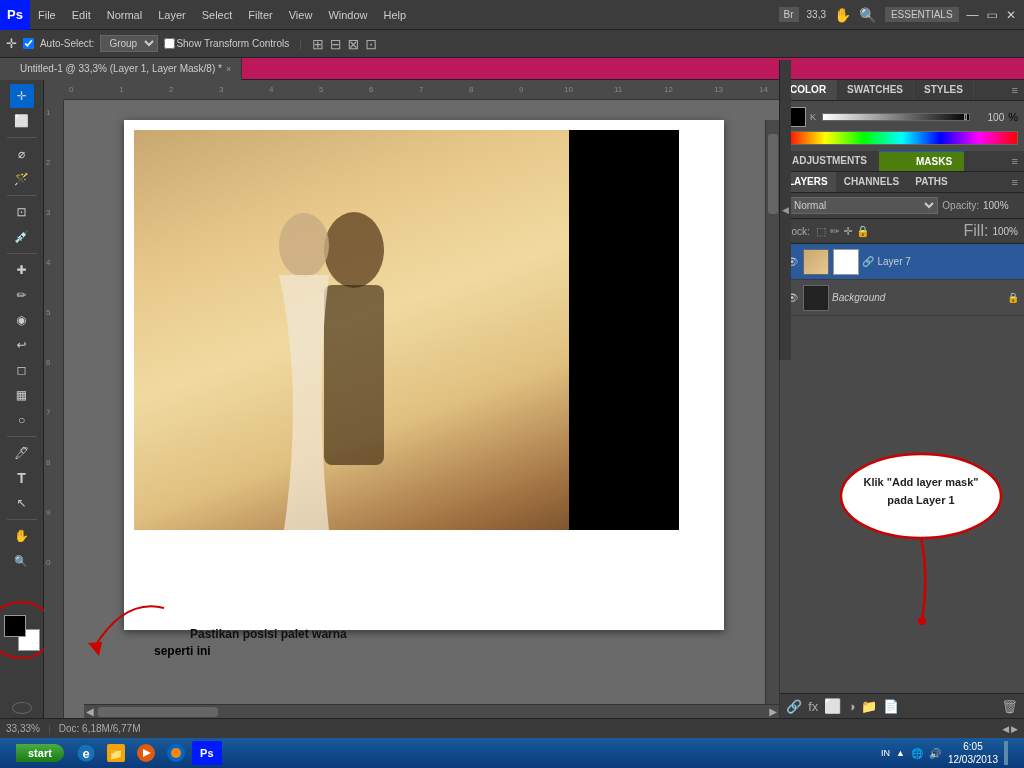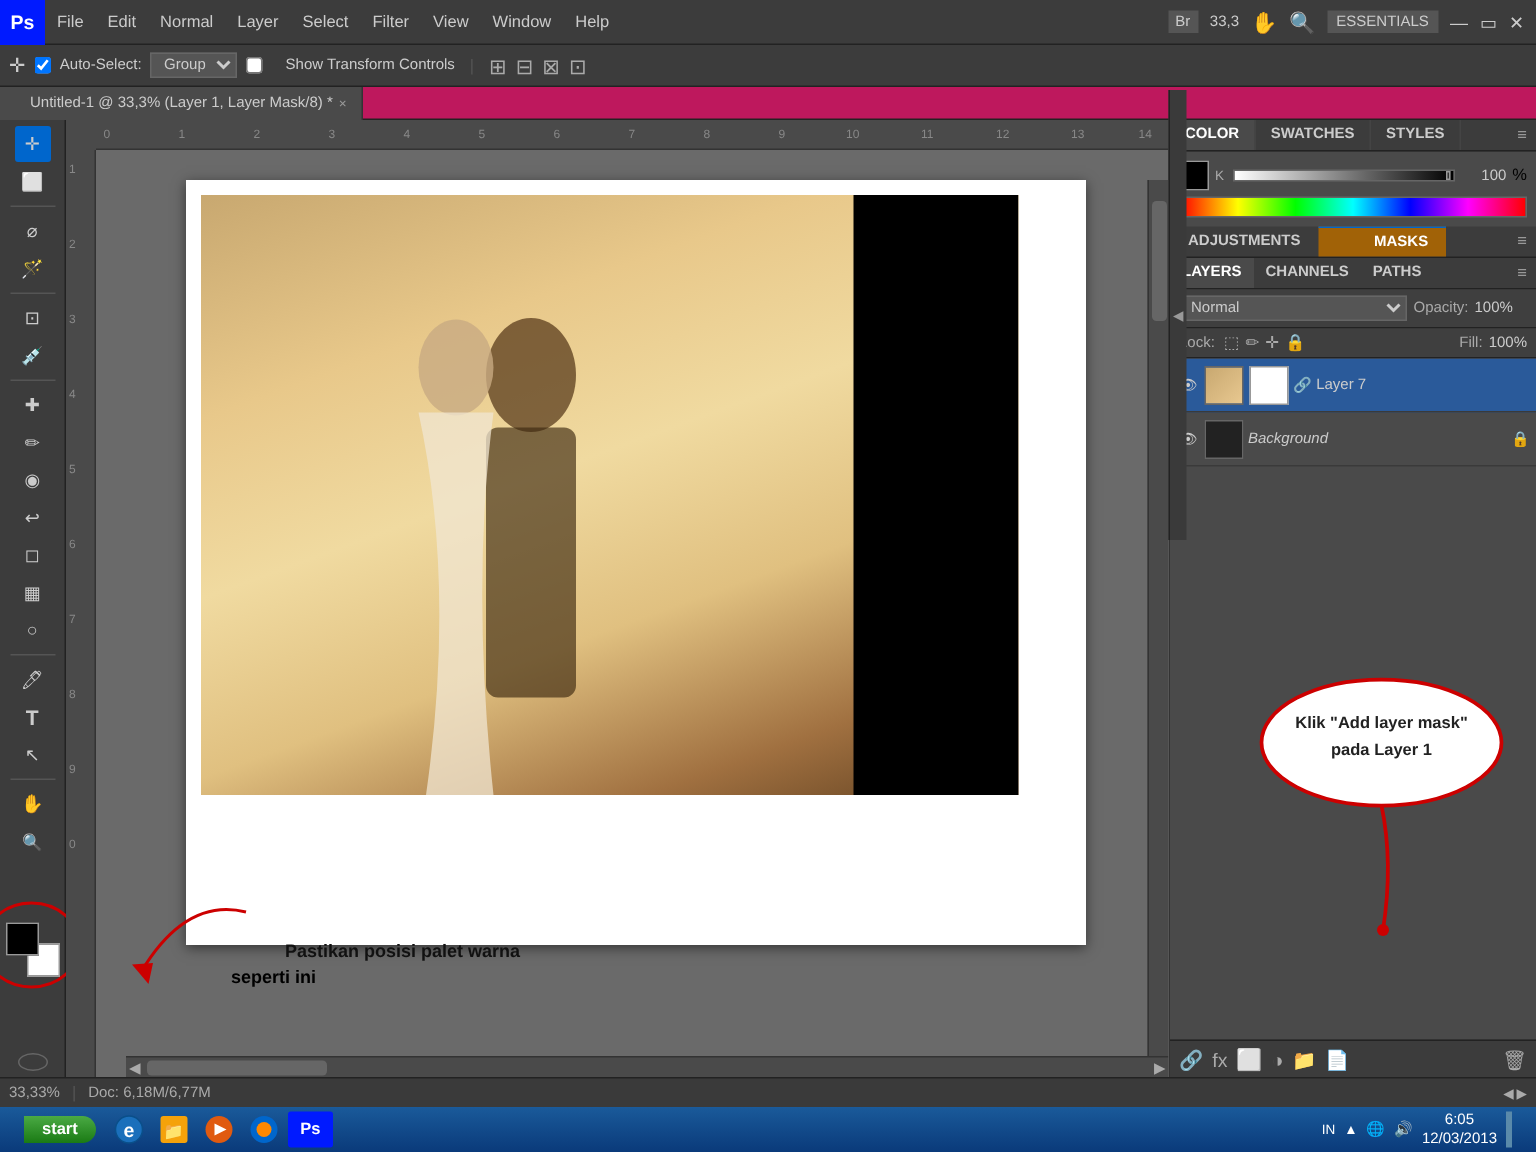--- a/index.html
+++ b/index.html
@@ -24,21 +24,21 @@
     
     #optionsbar {
       width: 100%; height: 28px; background: #3c3c3c; display: flex; align-items: center;
       border-bottom: 1px solid #222; padding: 0 6px; gap: 6px;
     }
     .options-label { color: #ccc; font-size: 10px; }
     .options-dropdown {
       background: #555; border: 1px solid #666; color: #ccc; padding: 1px 4px;
       font-size: 10px; cursor: pointer;
     }
-    .checkbox-wrap { display: flex; align-items: center; gap: 15px; color: #ccc; font-size: 10px; }
+    .checkbox-wrap { display: flex; align-items: center; gap: 1px; color: #ccc; font-size: 10px; }
 
     
     #tabbar {
       width: 100%; height: 22px; background: #be185d; display: flex; align-items: center;
       border-bottom: 1px solid #222;
       margin-left: 10px;
     }
     .tab {
       background: #525252; border-right: 1px solid #333; color: #ccc; padding: 3px 10px;
       font-size: 10px; display: flex; align-items: center; gap: 4px; cursor: pointer; height: 22px;
@@ -127,40 +127,40 @@
     .slider-val { color: #ccc; font-size: 10px; width: 30px; text-align: right; }
     .color-spectrum {
       width: 100%; height: 14px; margin-top: 2px;
       background: linear-gradient(to right, #ff0000, #ffff00, #00ff00, #00ffff, #0000ff, #ff00ff, #ff0000);
       border: 1px solid #666;
     }
 
     
     .adj-panel-tabs { display: flex; background: #3c3c3c; border-bottom: 1px solid #222; }
     .adj-tab { padding: 4px 12px; color: #ccc; font-size: 10px; cursor: pointer; font-weight: bold; }
-    .adj-tab.active { background: #a16207; color: white; border-top: 1px solid #0066cc; padding-left: 37px; }
+    .adj-tab.active { background: #4d7c0f; color: white; border-top: 1px solid #0066cc; padding-left: 37px; }
 
     
     .layers-section { flex: 1; display: flex; flex-direction: column; }
     .layers-panel-tabs { display: flex; background: #3c3c3c; border-bottom: 1px solid #222; }
     .layers-tab { padding: 4px 8px; color: #ccc; font-size: 10px; cursor: pointer; font-weight: bold; }
     .layers-tab.active { background: #4a4a4a; color: white; }
 
     .layers-options { display: flex; align-items: center; gap: 4px; padding: 4px 6px; background: #3f3f3f; border-bottom: 1px solid #222; }
     .blend-select { background: #555; border: 1px solid #666; color: #ccc; font-size: 10px; padding: 1px 3px; flex: 1; }
     .opacity-row { display: flex; align-items: center; gap: 4px; }
     .opacity-label { color: #aaa; font-size: 10px; }
     .opacity-val { color: #ccc; font-size: 10px; width: 35px; }
 
     .lock-row { display: flex; align-items: center; gap: 6px; padding: 3px 6px; background: #3f3f3f; border-bottom: 1px solid #222; }
     .lock-label { color: #aaa; font-size: 10px; }
     .lock-icons { display: flex; gap: 4px; }
     .lock-icon { color: #aaa; font-size: 11px; }
     .fill-row { display: flex; align-items: center; gap: 4px; margin-left: auto; }
-    .fill-label { color: #aaa; font-size: 10px; margin-left: 40px; }
+    .fill-label { color: #aaa; font-size: 16px; margin-left: 40px; }
     .fill-val { color: #ccc; font-size: 10px; }
 
     .layers-list { flex: 1; overflow-y: auto; background: #4a4a4a; }
     .layer-item {
       display: flex; align-items: center; padding: 3px 4px; border-bottom: 1px solid #3a3a3a;
       cursor: pointer; gap: 3px; height: 36px;
     }
     .layer-item.active { background: #2a5a9a; }
     .layer-eye { width: 16px; height: 16px; display: flex; align-items: center; justify-content: center; flex-shrink: 0; }
     .eye-icon { color: #ccc; font-size: 10px; }

